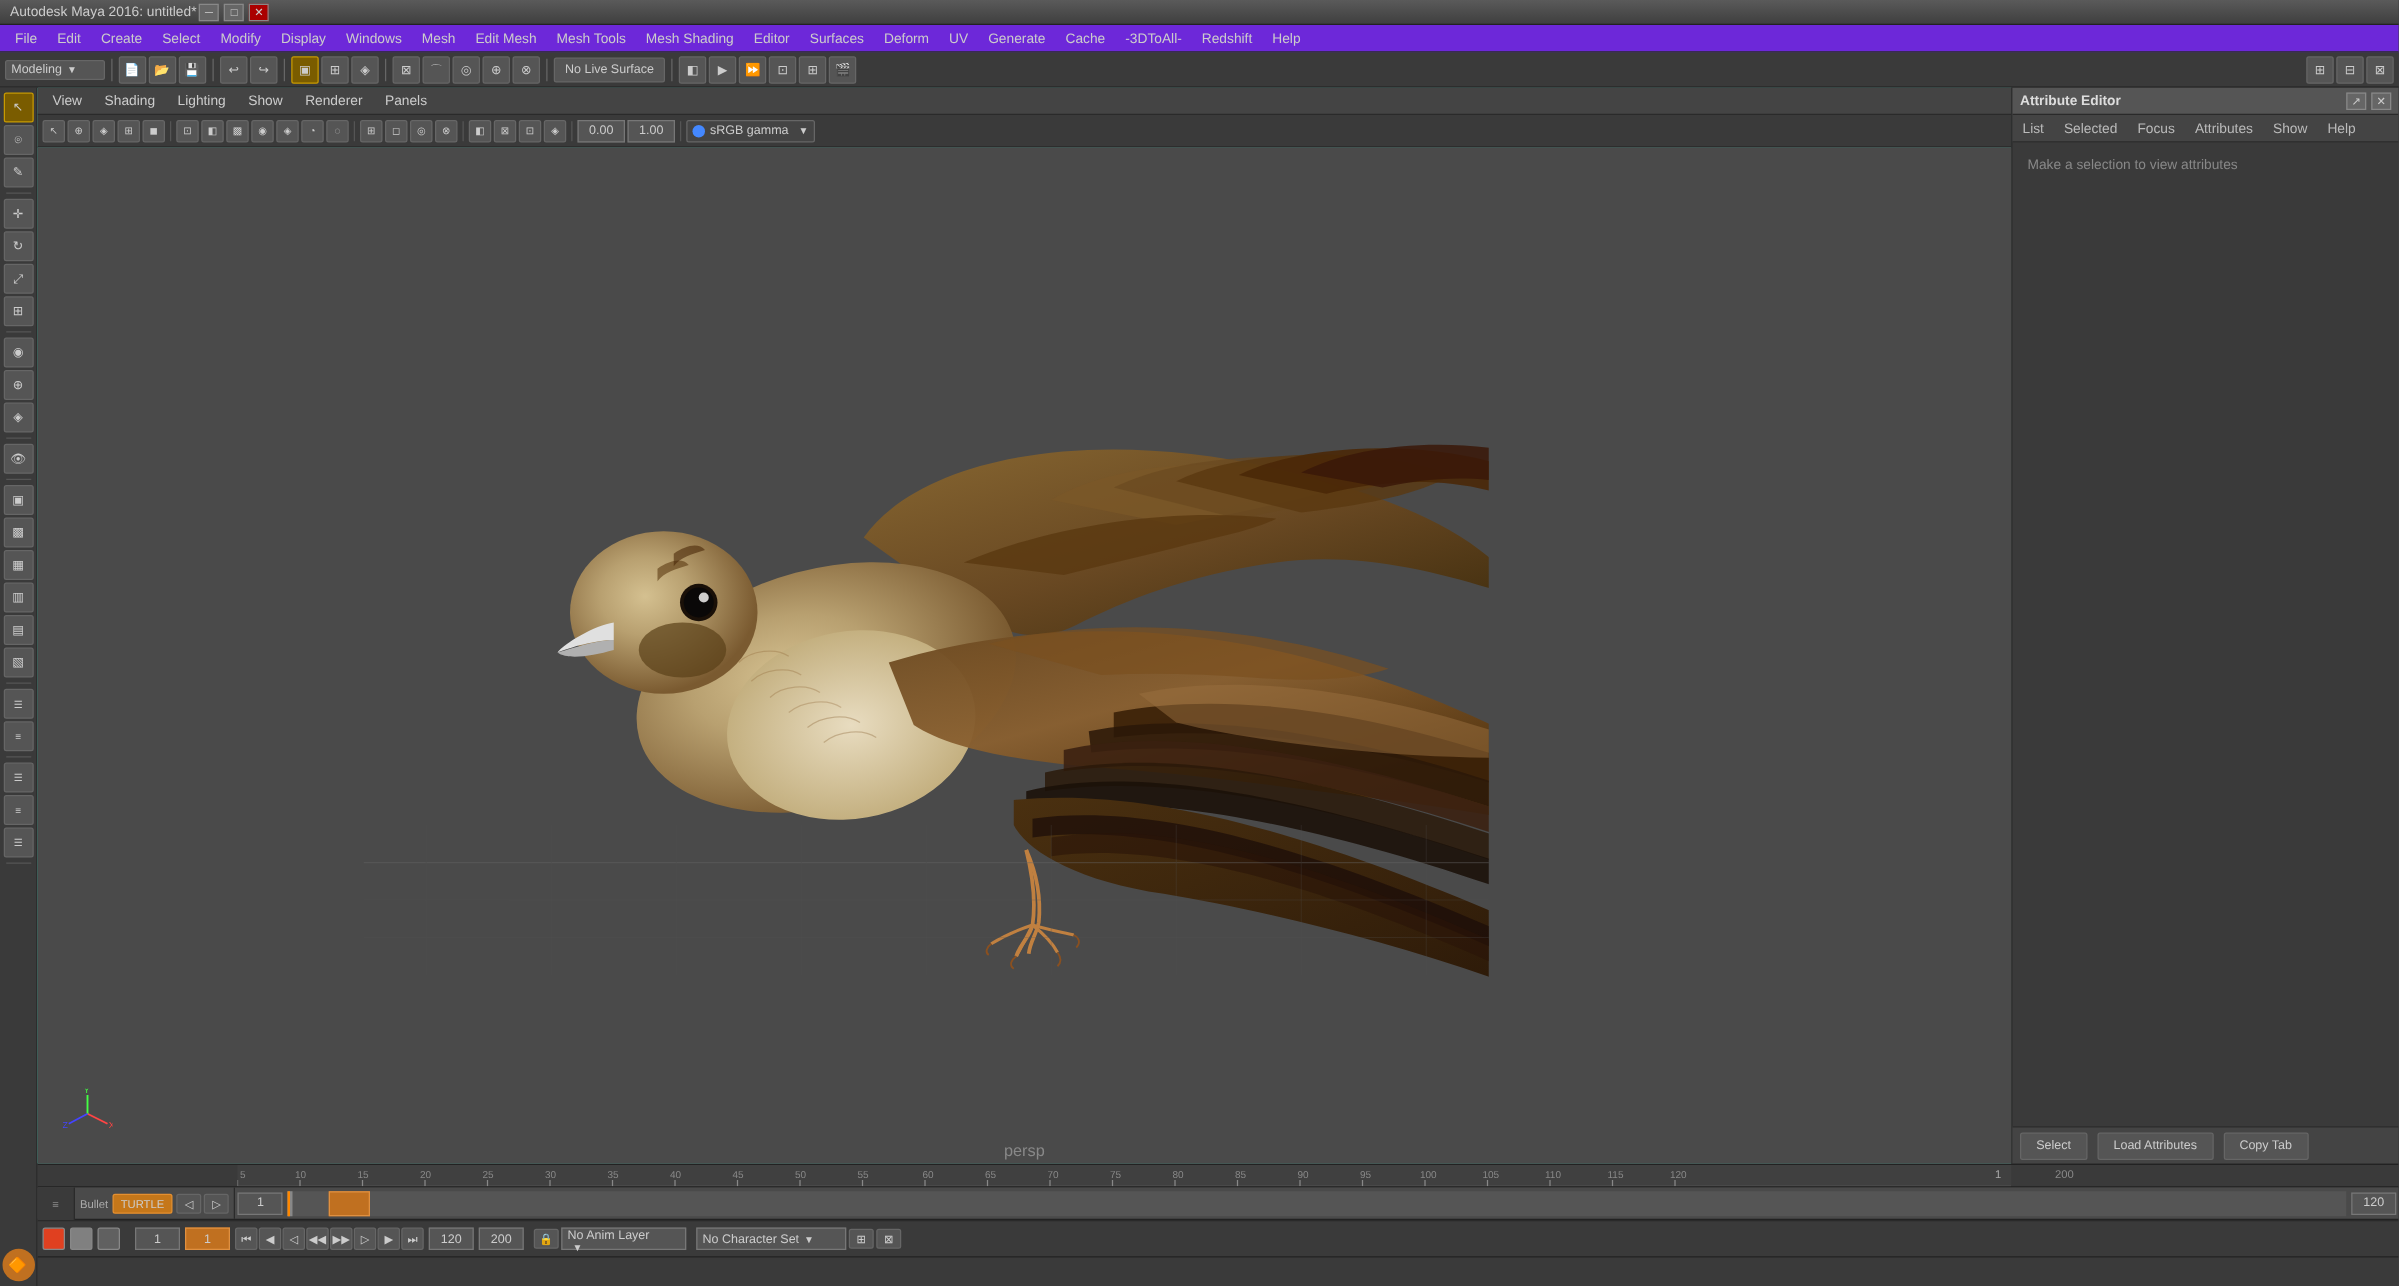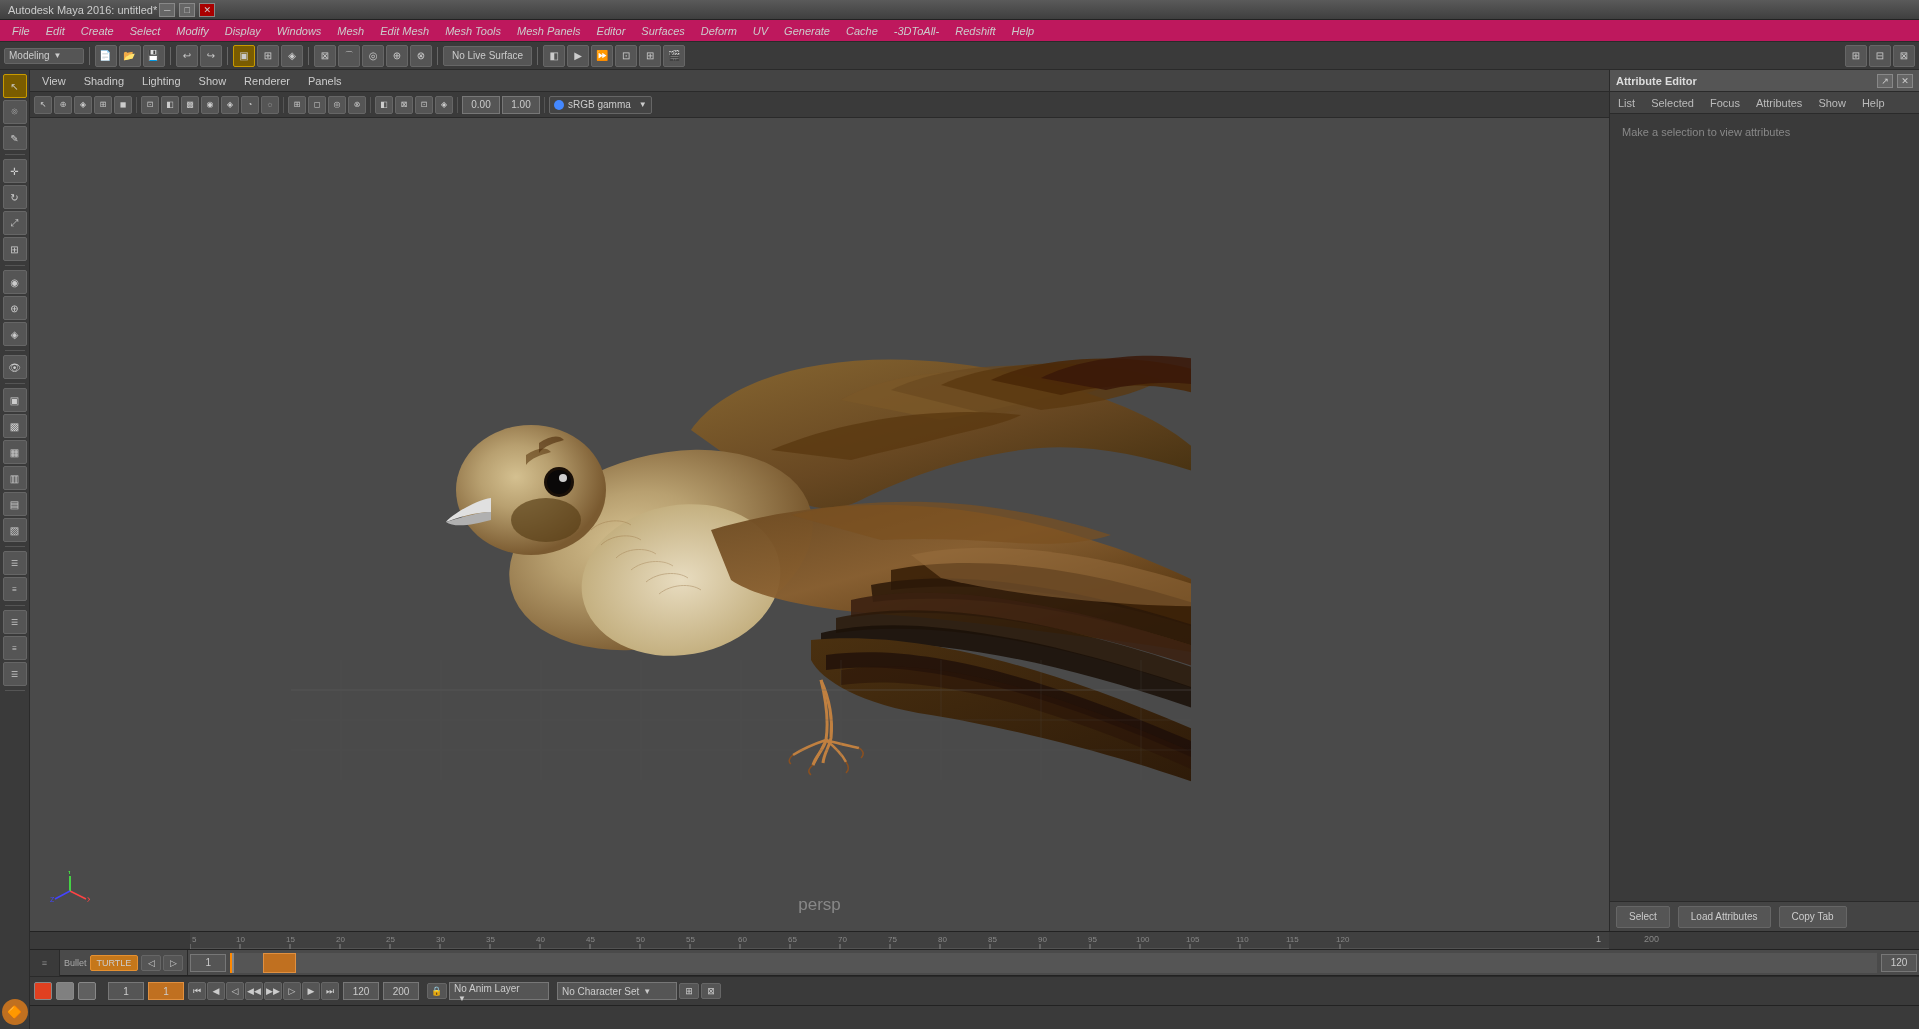--- a/index.html
+++ b/index.html
@@ -35,26 +35,25 @@
       justify-content: center;
       font-size: 9px;
       cursor: pointer;
       color: #ccc;
     }
 
     
     #menu-bar {
       width: 100%;
       height: 22px;
-      background: #be185d;
+      background: #6d28d9;
       display: flex;
       align-items: center;
       padding: 0 4px;
       border-bottom: 1px solid #2a2a2a;
-      font-style: italic;
     }
     .menu-item {
       padding: 2px 8px;
       font-size: 11px;
       color: #ccc;
       cursor: pointer;
       height: 100%;
       display: flex;
       align-items: center;
     }
@@ -197,24 +196,24 @@
 
     
     #bird-svg {
       width: 100%;
       height: 100%;
     }
 
     
     #viewport-persp-label {
       position: absolute;
-      bottom: 16px;
+      bottom: 3px;
       left: 50%;
       transform: translateX(-50%);
-      font-size: 17px;
+      font-size: 13px;
       color: #888;
     }
 
     
     #axis-indicator {
       position: absolute;
       bottom: 20px;
       left: 20px;
       width: 40px;
       height: 40px;
@@ -509,21 +508,21 @@
     <div class="menu-item">File</div>
     <div class="menu-item">Edit</div>
     <div class="menu-item">Create</div>
     <div class="menu-item">Select</div>
     <div class="menu-item">Modify</div>
     <div class="menu-item">Display</div>
     <div class="menu-item">Windows</div>
     <div class="menu-item">Mesh</div>
     <div class="menu-item">Edit Mesh</div>
     <div class="menu-item">Mesh Tools</div>
-    <div class="menu-item">Mesh Panels</div>
+    <div class="menu-item">Mesh Shading</div>
     <div class="menu-item">Editor</div>
     <div class="menu-item">Surfaces</div>
     <div class="menu-item">Deform</div>
     <div class="menu-item">UV</div>
     <div class="menu-item">Generate</div>
     <div class="menu-item">Cache</div>
     <div class="menu-item">-3DToAll-</div>
     <div class="menu-item">Redshift</div>
     <div class="menu-item">Help</div>
   </div>

